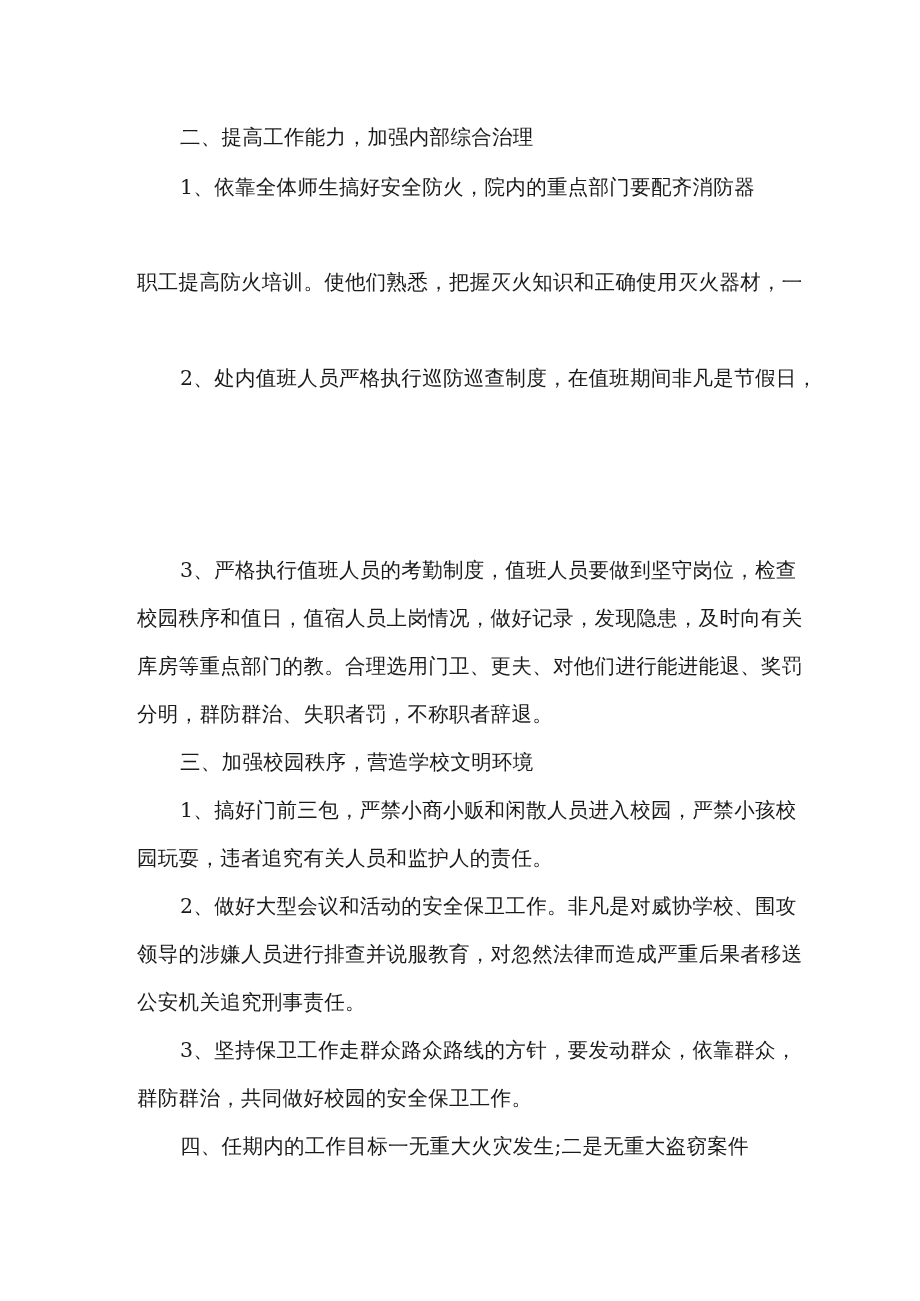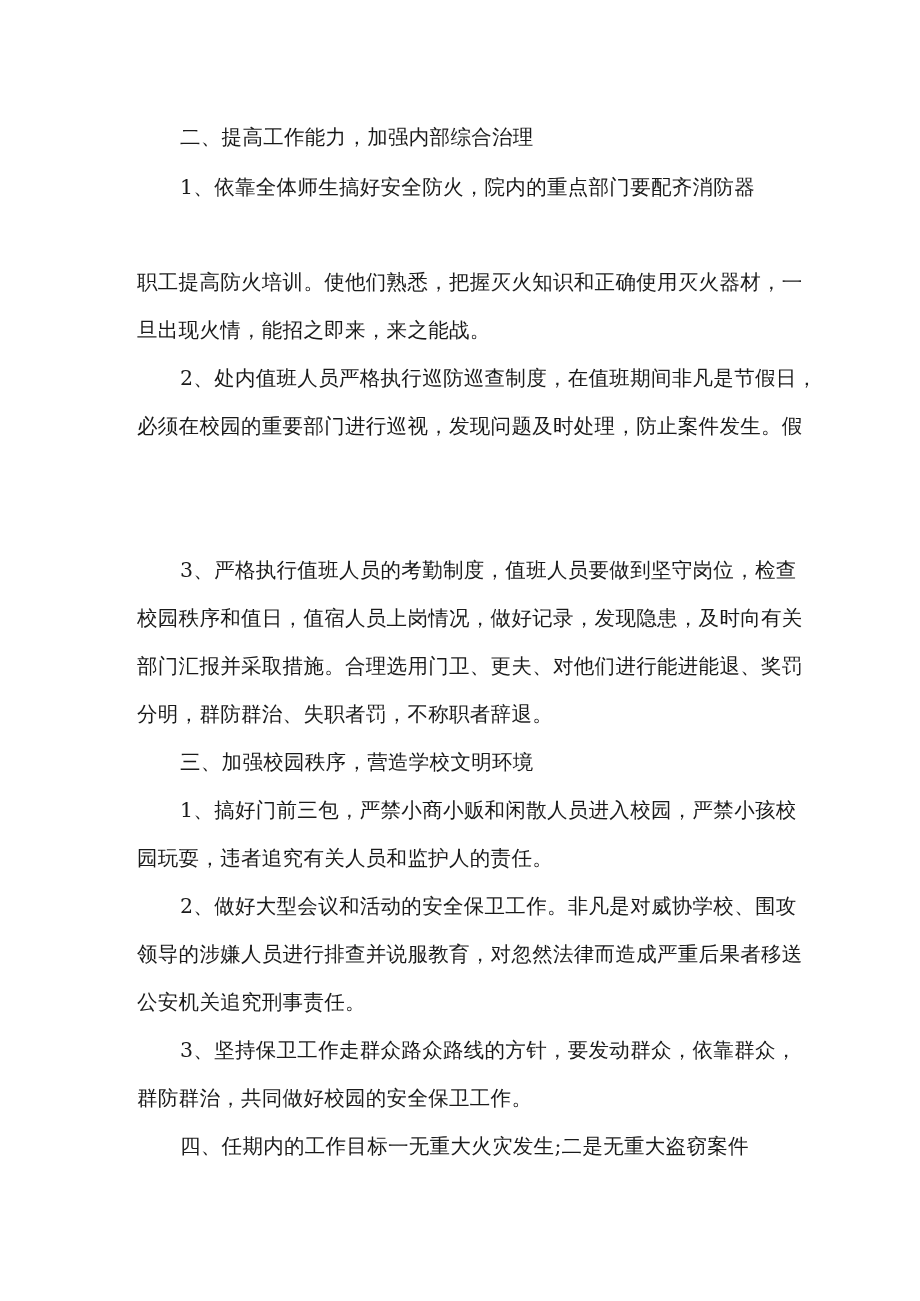--- a/index.html
+++ b/index.html
@@ -34,26 +34,24 @@
       left: 180px;
     }
   </style>
 </head>
 <body>
 
 <div class="page">
   <div class="line indent" style="top:125px">二、提高工作能力，加强内部综合治理</div>
   <div class="line indent" style="top:175px">1、依靠全体师生搞好安全防火，院内的重点部门要配齐消防器</div>
   <div class="line" style="top:270px">职工提高防火培训。使他们熟悉，把握灭火知识和正确使用灭火器材，一</div>
-  <div class="line" style="top:318px">旦出现火情，能招之即来，来之能战。</div>
   <div class="line indent" style="top:366px">2、处内值班人员严格执行巡防巡查制度，在值班期间非凡是节假日，</div>
-  <div class="line" style="top:414px">必须在校园的重要部门进行巡视，发现问题及时处理，防止案件发生。假</div>
   <div class="line indent" style="top:558px">3、严格执行值班人员的考勤制度，值班人员要做到坚守岗位，检查</div>
   <div class="line" style="top:606px">校园秩序和值日，值宿人员上岗情况，做好记录，发现隐患，及时向有关</div>
-  <div class="line" style="top:654px">部门汇报并采取措施。合理选用门卫、更夫、对他们进行能进能退、奖罚</div>
+  <div class="line" style="top:654px">库房等重点部门的教。合理选用门卫、更夫、对他们进行能进能退、奖罚</div>
   <div class="line" style="top:702px">分明，群防群治、失职者罚，不称职者辞退。</div>
   <div class="line indent" style="top:750px">三、加强校园秩序，营造学校文明环境</div>
   <div class="line indent" style="top:798px">1、搞好门前三包，严禁小商小贩和闲散人员进入校园，严禁小孩校</div>
   <div class="line" style="top:846px">园玩耍，违者追究有关人员和监护人的责任。</div>
   <div class="line indent" style="top:894px">2、做好大型会议和活动的安全保卫工作。非凡是对威协学校、围攻</div>
   <div class="line" style="top:942px">领导的涉嫌人员进行排查并说服教育，对忽然法律而造成严重后果者移送</div>
   <div class="line" style="top:990px">公安机关追究刑事责任。</div>
   <div class="line indent" style="top:1038px">3、坚持保卫工作走群众路众路线的方针，要发动群众，依靠群众，</div>
   <div class="line" style="top:1086px">群防群治，共同做好校园的安全保卫工作。</div>
   <div class="line indent" style="top:1134px">四、任期内的工作目标一无重大火灾发生;二是无重大盗窃案件</div>

